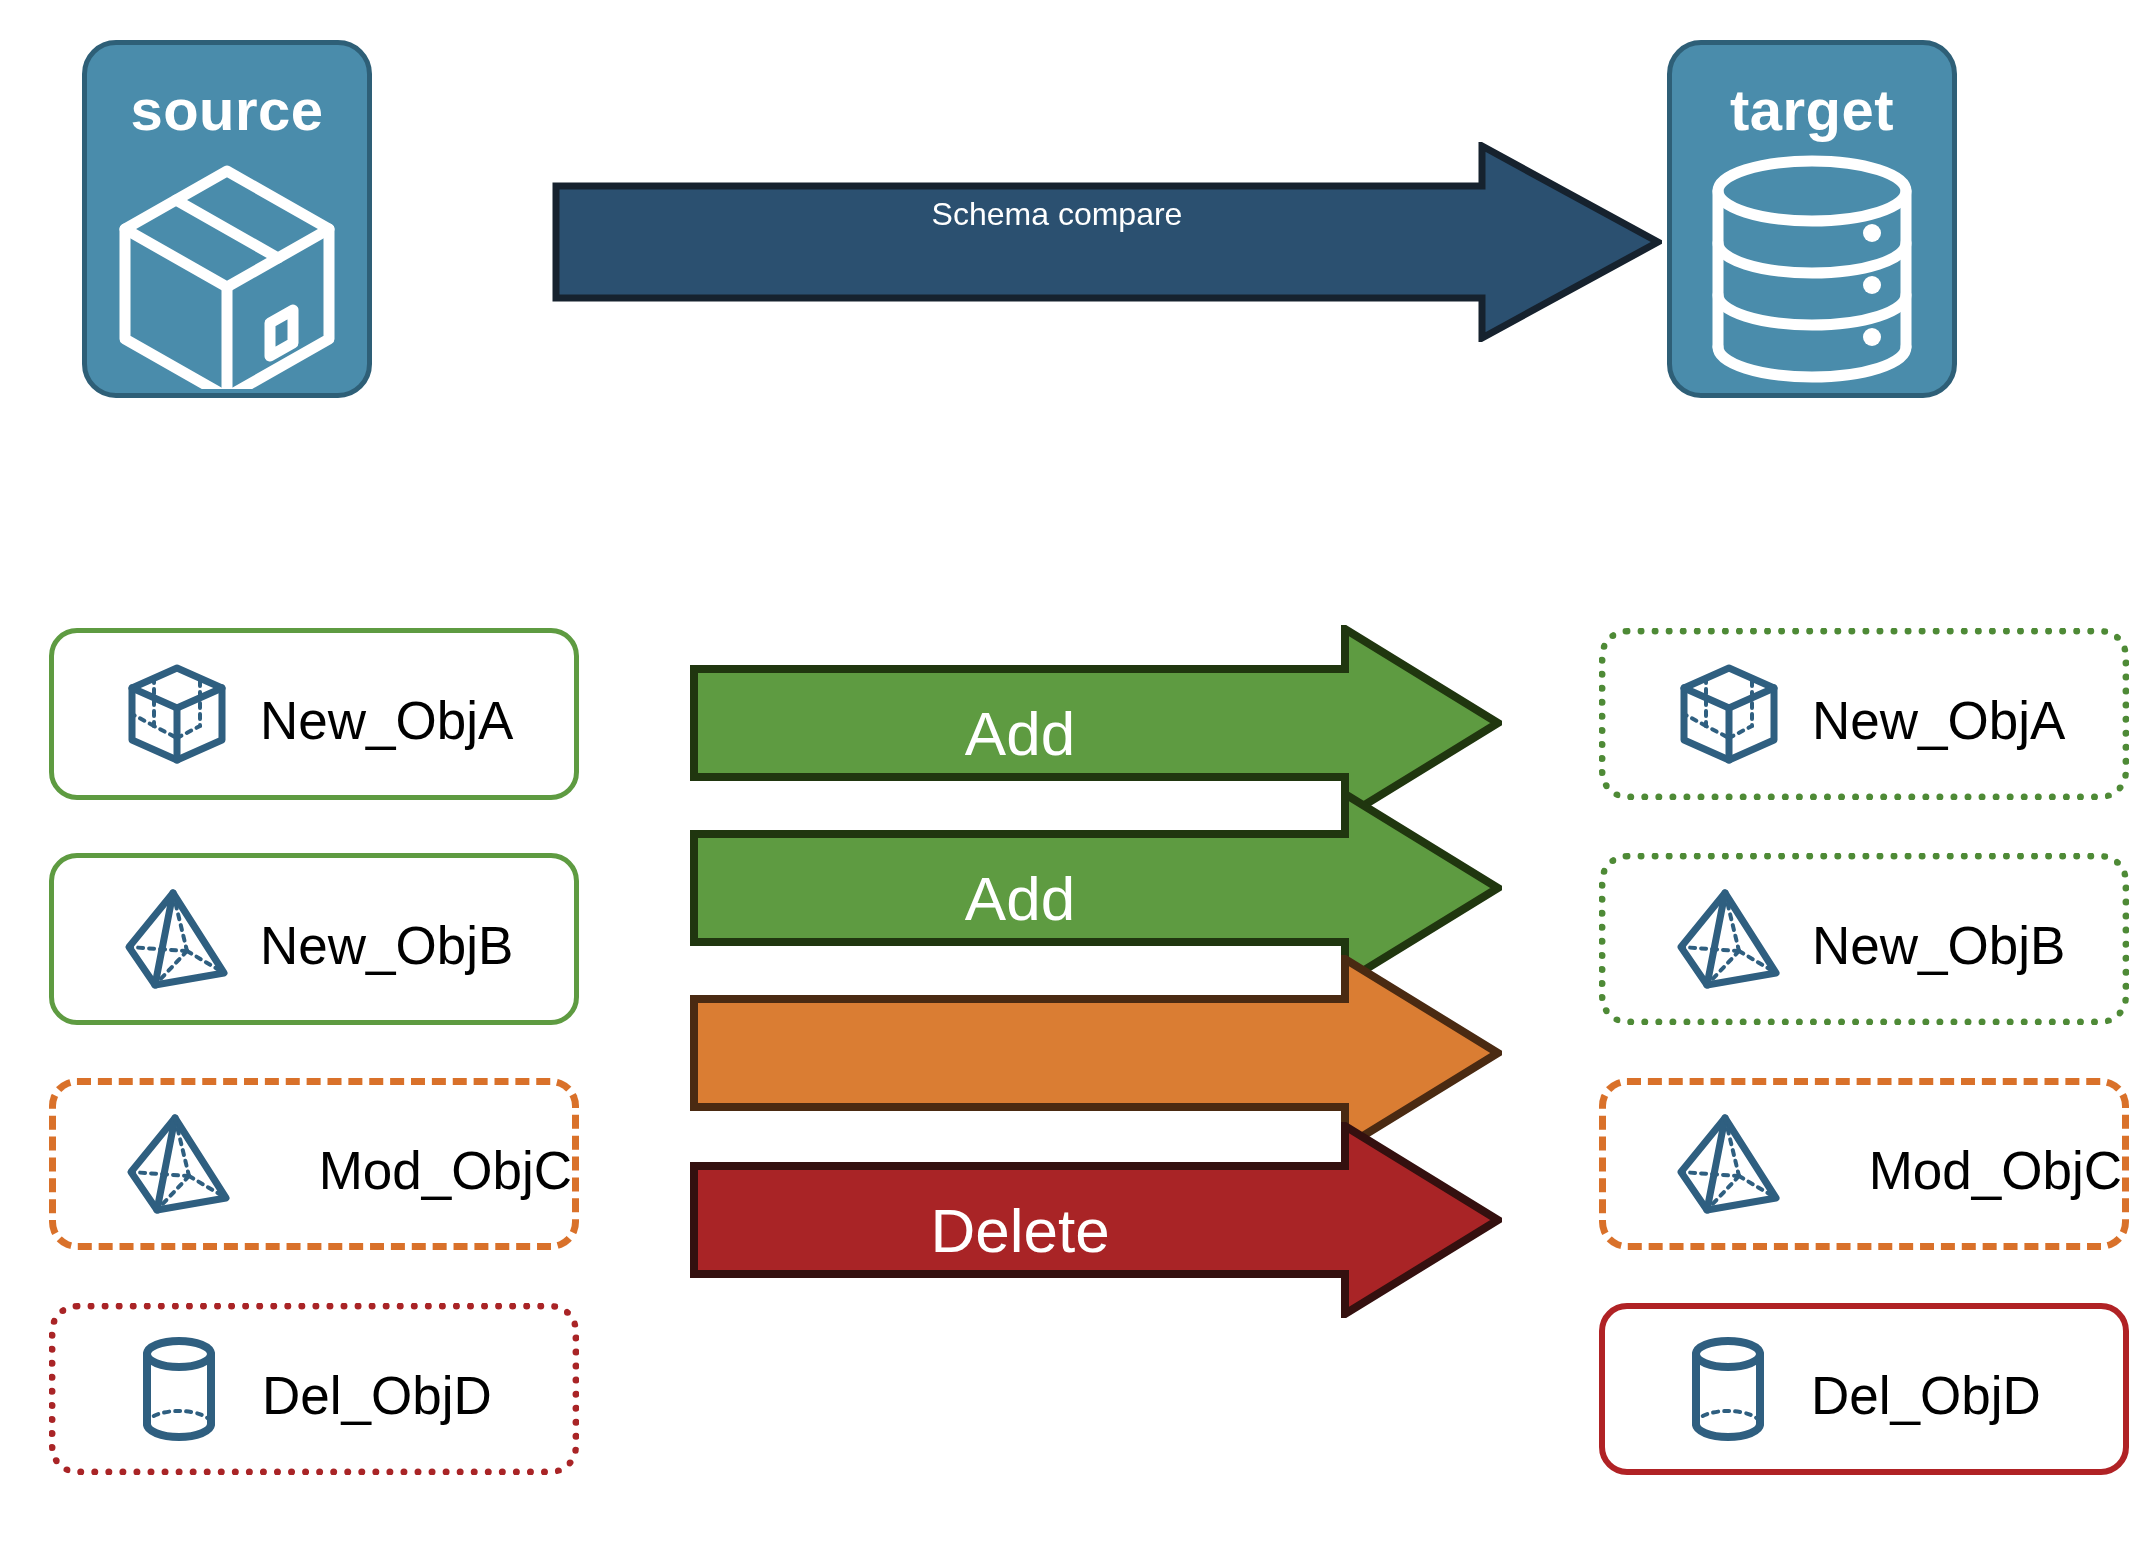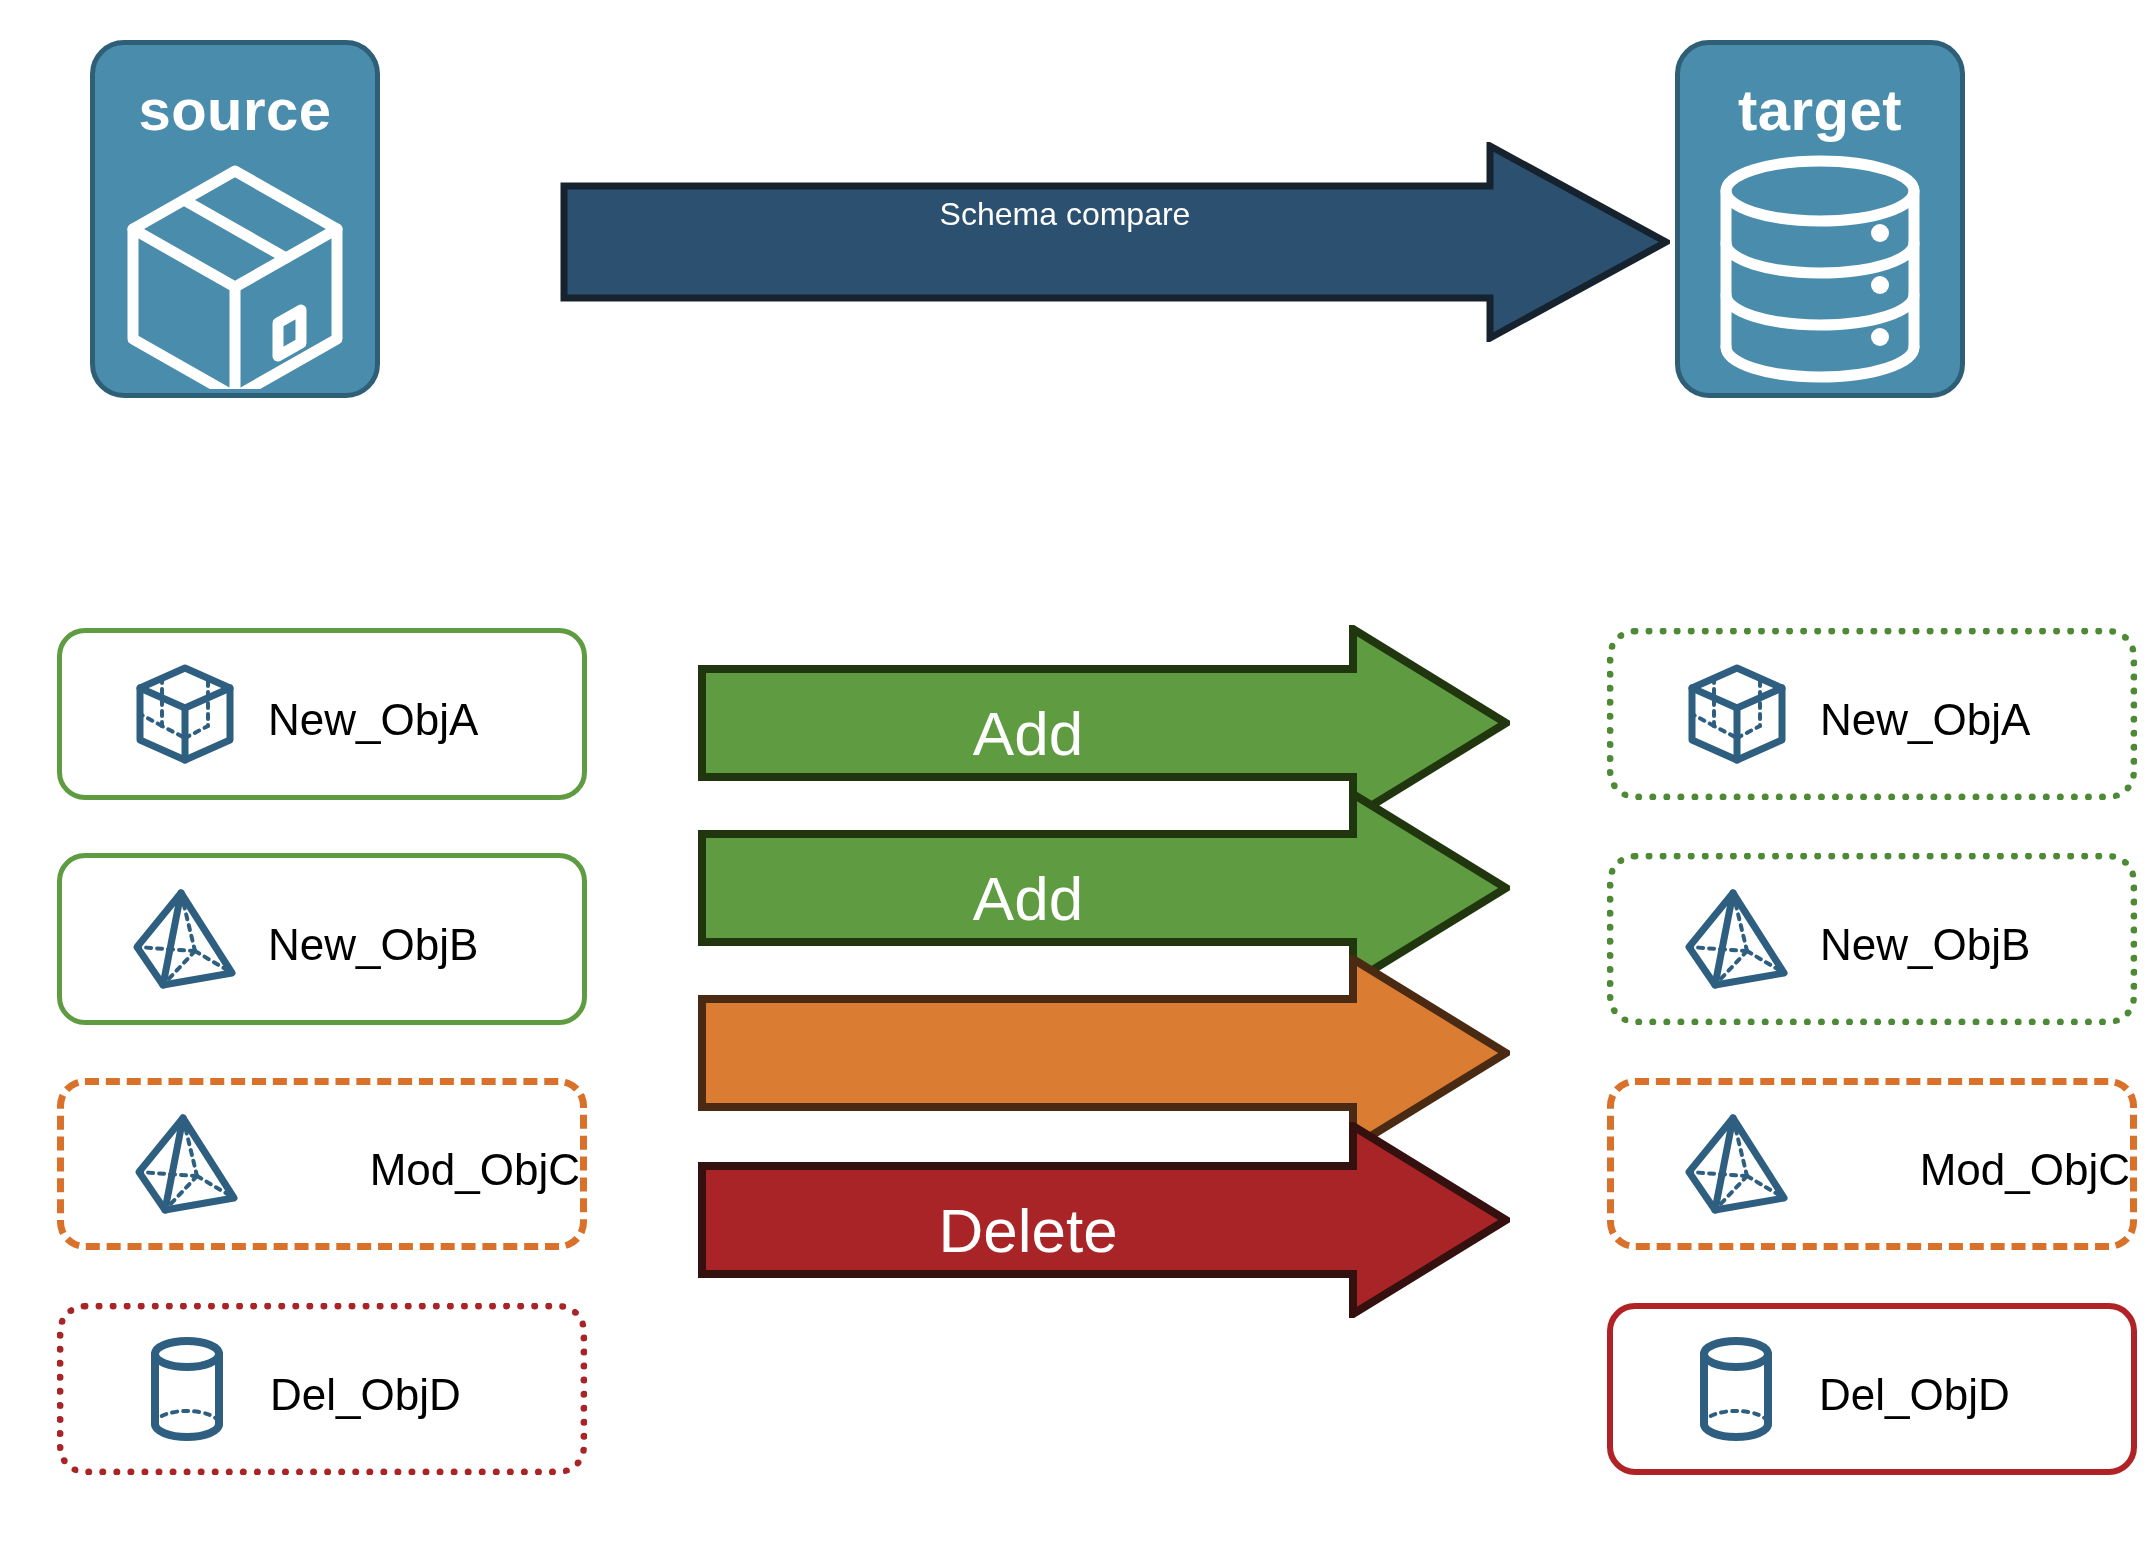--- a/index.html
+++ b/index.html
@@ -10,21 +10,21 @@
   body {
     width: 2150px;
     height: 1550px;
     font-family: "Liberation Sans", sans-serif;
     position: relative;
     overflow: hidden;
   }
 
   #stage {
     position: absolute;
-    left: 12px; top: 0;
+    left: 4px; top: 0;
     width: 1768px;
     height: 1550px;
     padding-left: 44px;
   }
 
   
   .endpoint {
     position: absolute;
     width: 290px;
     height: 358px;
@@ -86,21 +86,21 @@
   }
   .obj-card .obj-icon {
     width: 130px;
     min-width: 130px;
     display: flex;
     align-items: center;
     justify-content: center;
     margin-left: 58px;
   }
   .obj-card .obj-label {
-    font-size: 44px;
+    font-size: 53px;
     color: #000000;
     margin-left: 18px;
     white-space: nowrap;
     margin-top: 12px;
   }
 
   .bd-green-solid  { border: 5px solid #5e9b41; }
   .bd-green-dotted { border: 7px dotted #4e8a36; }
   .bd-orange-dashed{ border: 7px dashed #d9712a; justify-content: space-between; }
   .bd-red-dotted   { border: 7px dotted #a92426; }

